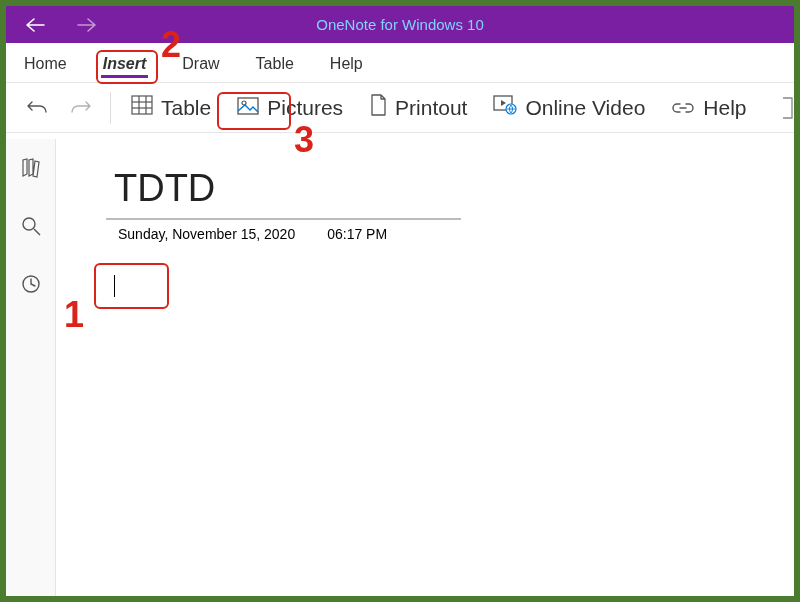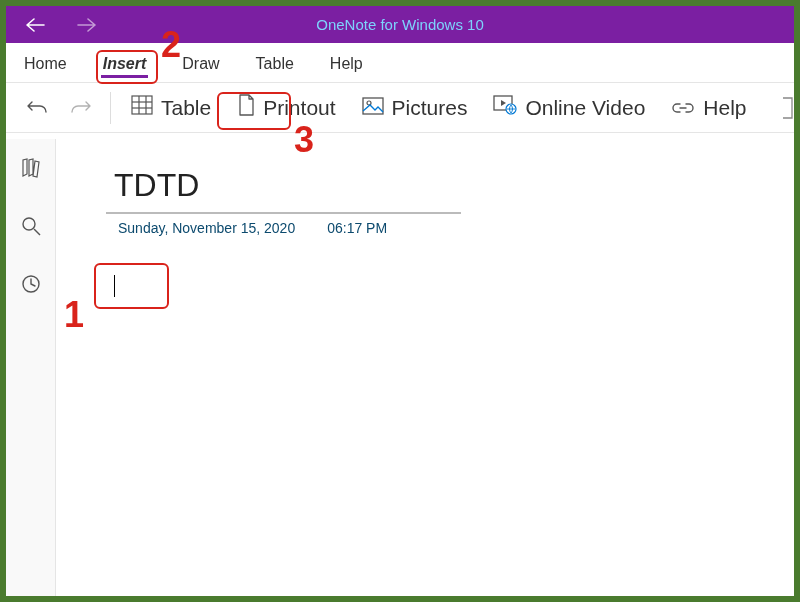--- a/index.html
+++ b/index.html
@@ -13,23 +13,23 @@
   .tab-item { padding: 6px 4px 4px 4px; cursor: pointer; position: relative; }
   .tab-item.active { font-weight: 600; font-style: italic; }
   .tab-item.active::after { content: ""; position: absolute; left: 2px; right: 2px; bottom: -1px; height: 3px; background: #7b1fa2; }
   .ribbon { height: 50px; background: #fff; display: flex; align-items: center; padding-left: 12px; border-bottom: 1px solid #e5e5e5; gap: 6px; }
   .rb-btn { display: flex; align-items: center; gap: 8px; padding: 6px 10px; cursor: pointer; border-radius: 2px; font-size: 21px; color: #333; }
   .rb-sep { width: 1px; height: 32px; background: #ddd; margin: 0 4px; }
   .rb-icon-only { padding: 6px 8px; display:flex; align-items:center; cursor:pointer; }
   .content-area { position: absolute; top: 133px; left: 0; right: 0; bottom: 0; display: flex; }
   .side-rail { width: 50px; background: #f9f9f9; border-right: 1px solid #e5e5e5; display: flex; flex-direction: column; align-items: center; padding-top: 18px; gap: 32px; }
   .page { flex: 1; background: #fff; position: relative; padding: 28px 0 0 50px; }
-  .page-title { font-size: 32px; font-weight: 400; color: #222; padding-left: 8px; }
+  .page-title { font-size: 38px; font-weight: 400; color: #222; padding-left: 8px; }
   .title-line { width: 355px; border-top: 1px solid #bbb; border-bottom: 1px solid #bbb; height: 0; margin-top: 8px; }
-  .meta-row { display: flex; gap: 32px; font-size: 14px; color: #0c4a6e; padding-left: 12px; margin-top: 6px; }
+  .meta-row { display: flex; gap: 32px; font-size: 14px; color: #000000; padding-left: 12px; margin-top: 6px; }
   
   .hl { position: absolute; border: 2px solid #d9231b; border-radius: 6px; }
   .hl-num { position: absolute; color: #d9231b; font-weight: 900; font-size: 36px; font-family: Arial, sans-serif; }
   .cursor-box { position: absolute; left: 88px; top: 257px; width: 75px; height: 46px; border: 2px solid #d9231b; border-radius: 6px; display:flex; align-items:center; padding-left: 18px;}
   .text-cursor { width: 1px; height: 22px; background: #000; }
   svg { overflow: visible; }
   .stroke-gray { stroke:#555; }
   .primary-stroke { stroke:#0078d4; }
 </style>
 </head>
@@ -80,35 +80,35 @@
             <line x1="1" y1="7" x2="21" y2="7" class="stroke-gray" stroke-width="1.2"></line>
             <line x1="1" y1="13" x2="21" y2="13" class="stroke-gray" stroke-width="1.2"></line>
             <line x1="8" y1="1" x2="8" y2="19" class="stroke-gray" stroke-width="1.2"></line>
             <line x1="15" y1="1" x2="15" y2="19" class="stroke-gray" stroke-width="1.2"></line>
           </svg>
       </span>
       <span>Table</span>
     </div>
     <div class="rb-btn">
       <span>
-        <svg width="18" height="22">
-            <path d="M3 1 H12 L16 5 V21 H3 Z M12 1 V5 H16" class="stroke-gray" stroke-width="1.3" fill="none" stroke-linejoin="round"></path>
-          </svg>
-      </span>
-      <span>Printout</span>
-    </div>
-    <div class="rb-btn">
-      <span>
         <svg width="22" height="18">
             <rect x="1" y="1" width="20" height="16" class="stroke-gray" fill="none" stroke-width="1.3"></rect>
             <circle cx="7" cy="6" r="2" class="stroke-gray" fill="none" stroke-width="1.2"></circle>
             <path d="M1 14 L8 8 L13 13 L16 10 L21 15" class="primary-stroke" stroke-width="1.3" fill="none"></path>
           </svg>
       </span>
       <span>Pictures</span>
+    </div>
+    <div class="rb-btn">
+      <span>
+        <svg width="18" height="22">
+            <path d="M3 1 H12 L16 5 V21 H3 Z M12 1 V5 H16" class="stroke-gray" stroke-width="1.3" fill="none" stroke-linejoin="round"></path>
+          </svg>
+      </span>
+      <span>Printout</span>
     </div>
     <div class="rb-btn">
       <span>
         <svg width="24" height="20">
             <rect x="1" y="1" width="18" height="14" class="stroke-gray" fill="none" stroke-width="1.3"></rect>
             <path d="M8 5 L13 8 L8 11 Z" fill="#555"></path>
             <circle cx="18" cy="14" r="5" class="primary-stroke" fill="#fff" stroke-width="1.2"></circle>
             <path d="M14 14 H22 M18 10 A6 6 0 0 1 18 18 M18 10 A6 6 0 0 0 18 18" class="primary-stroke" stroke-width="0.9" fill="none"></path>
           </svg>
       </span>

